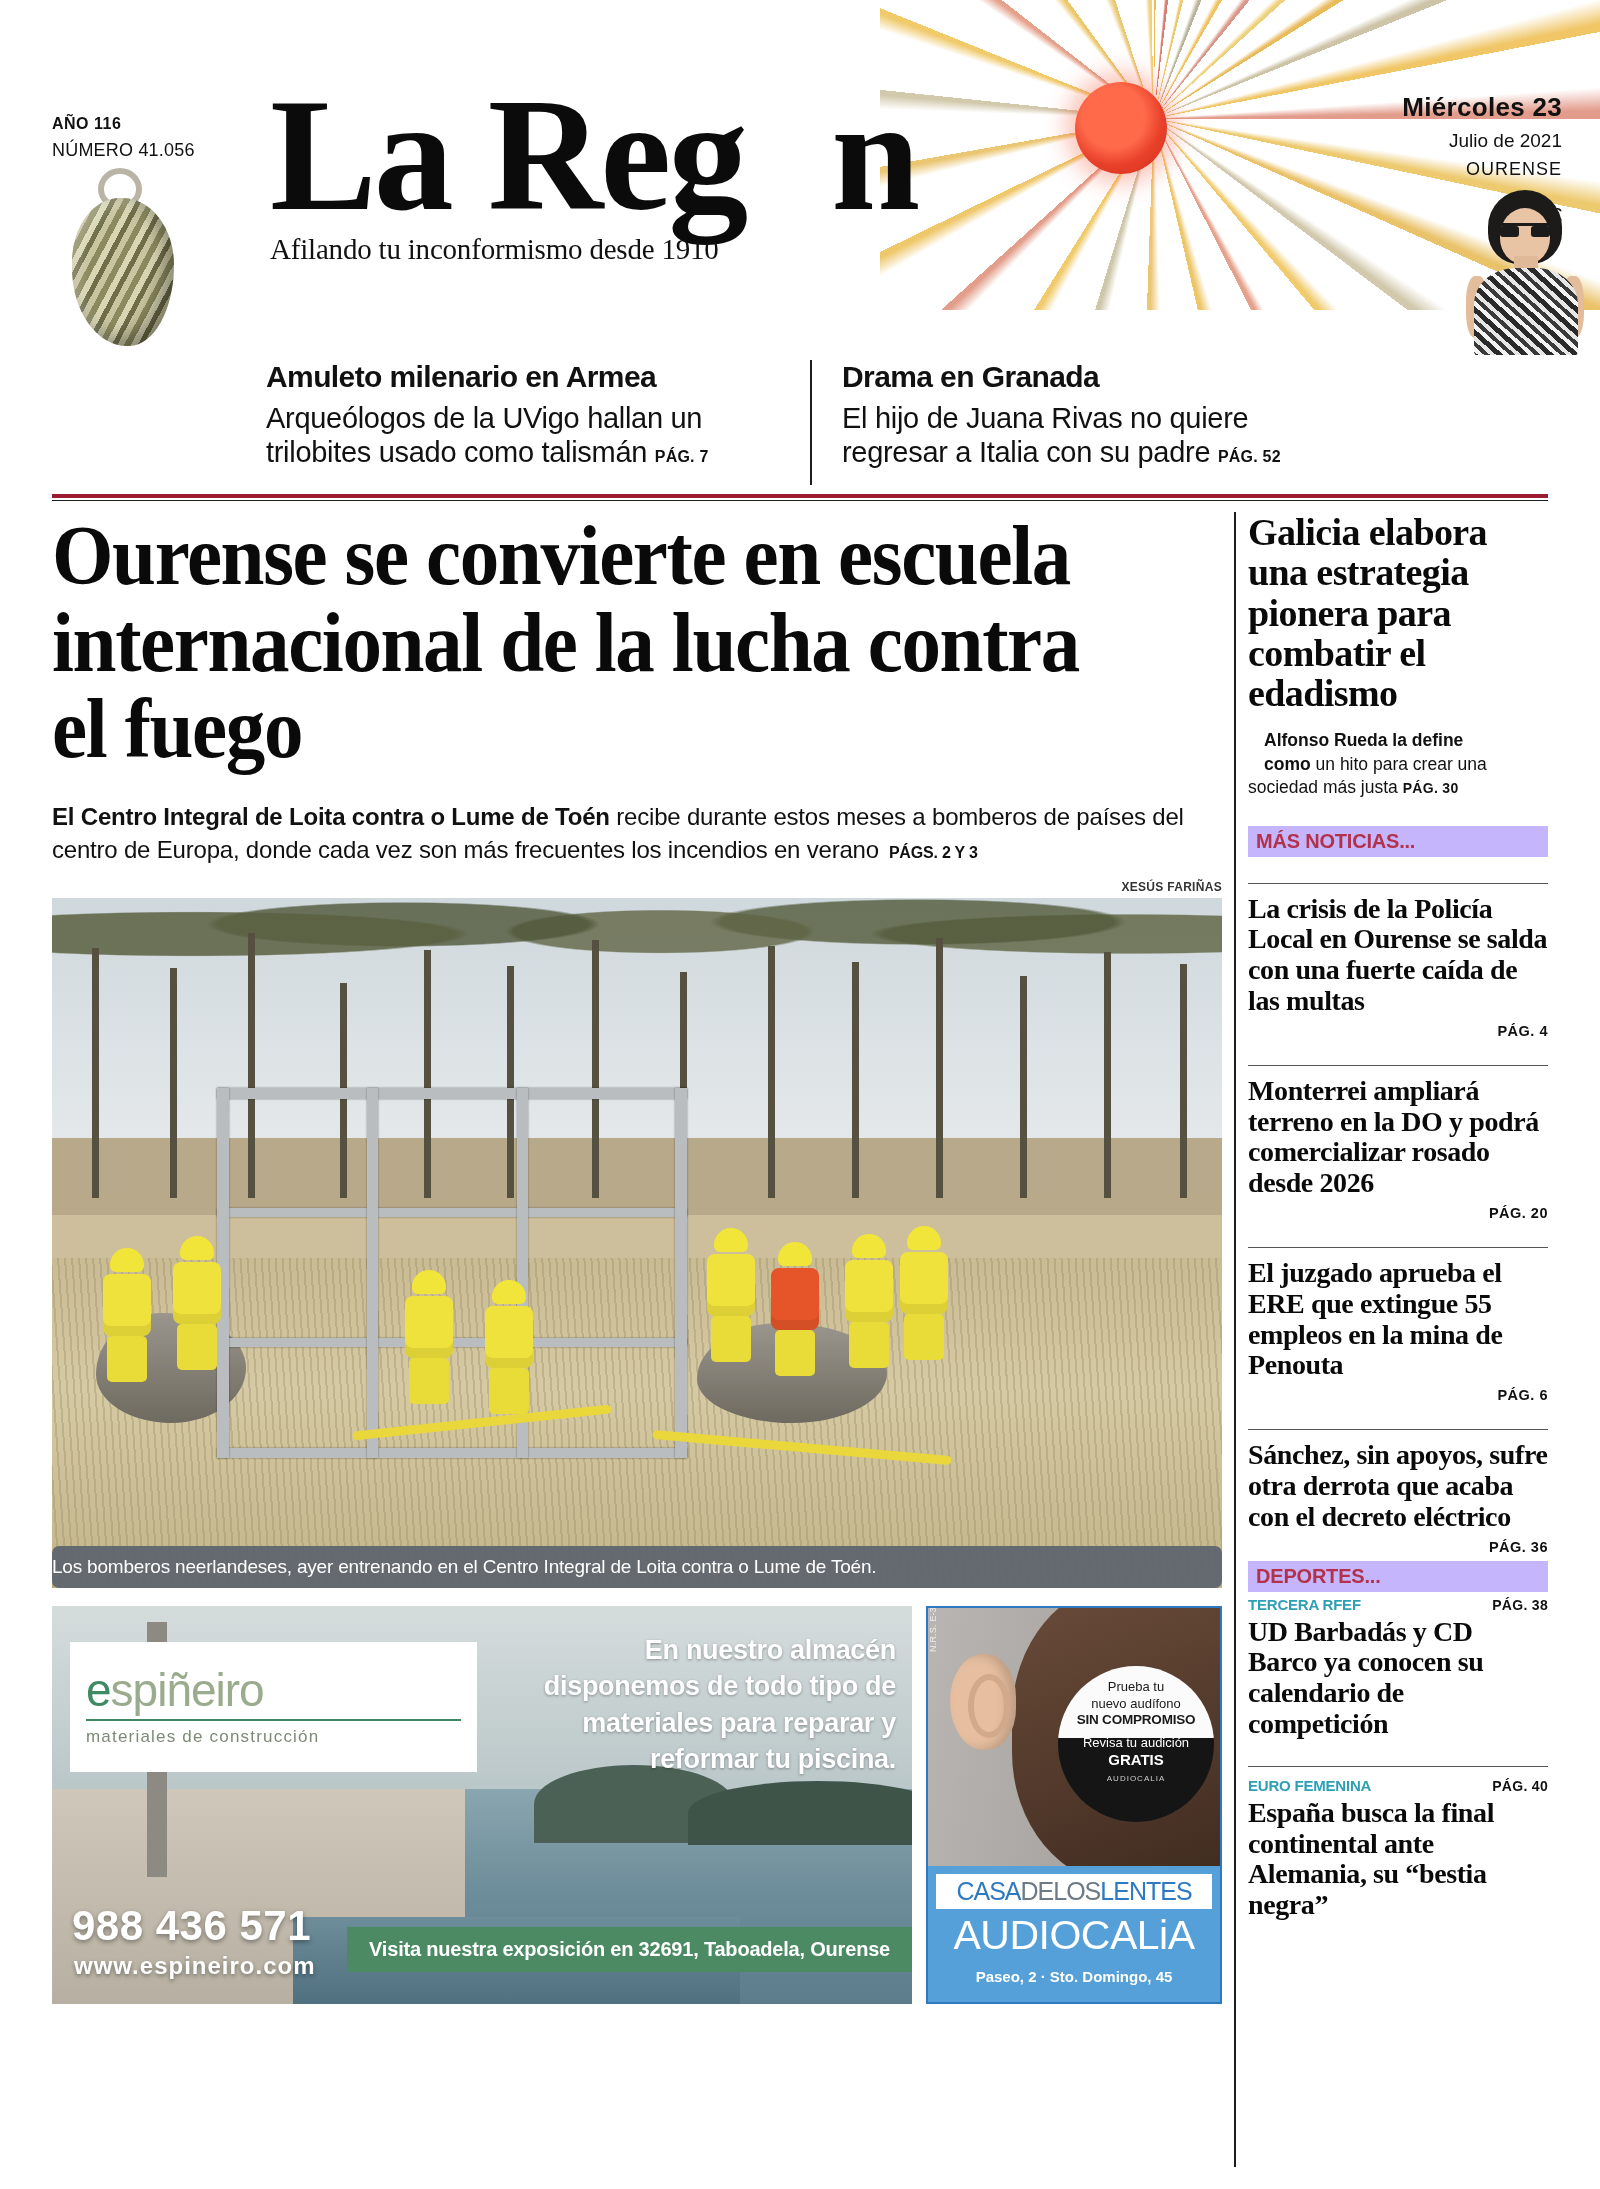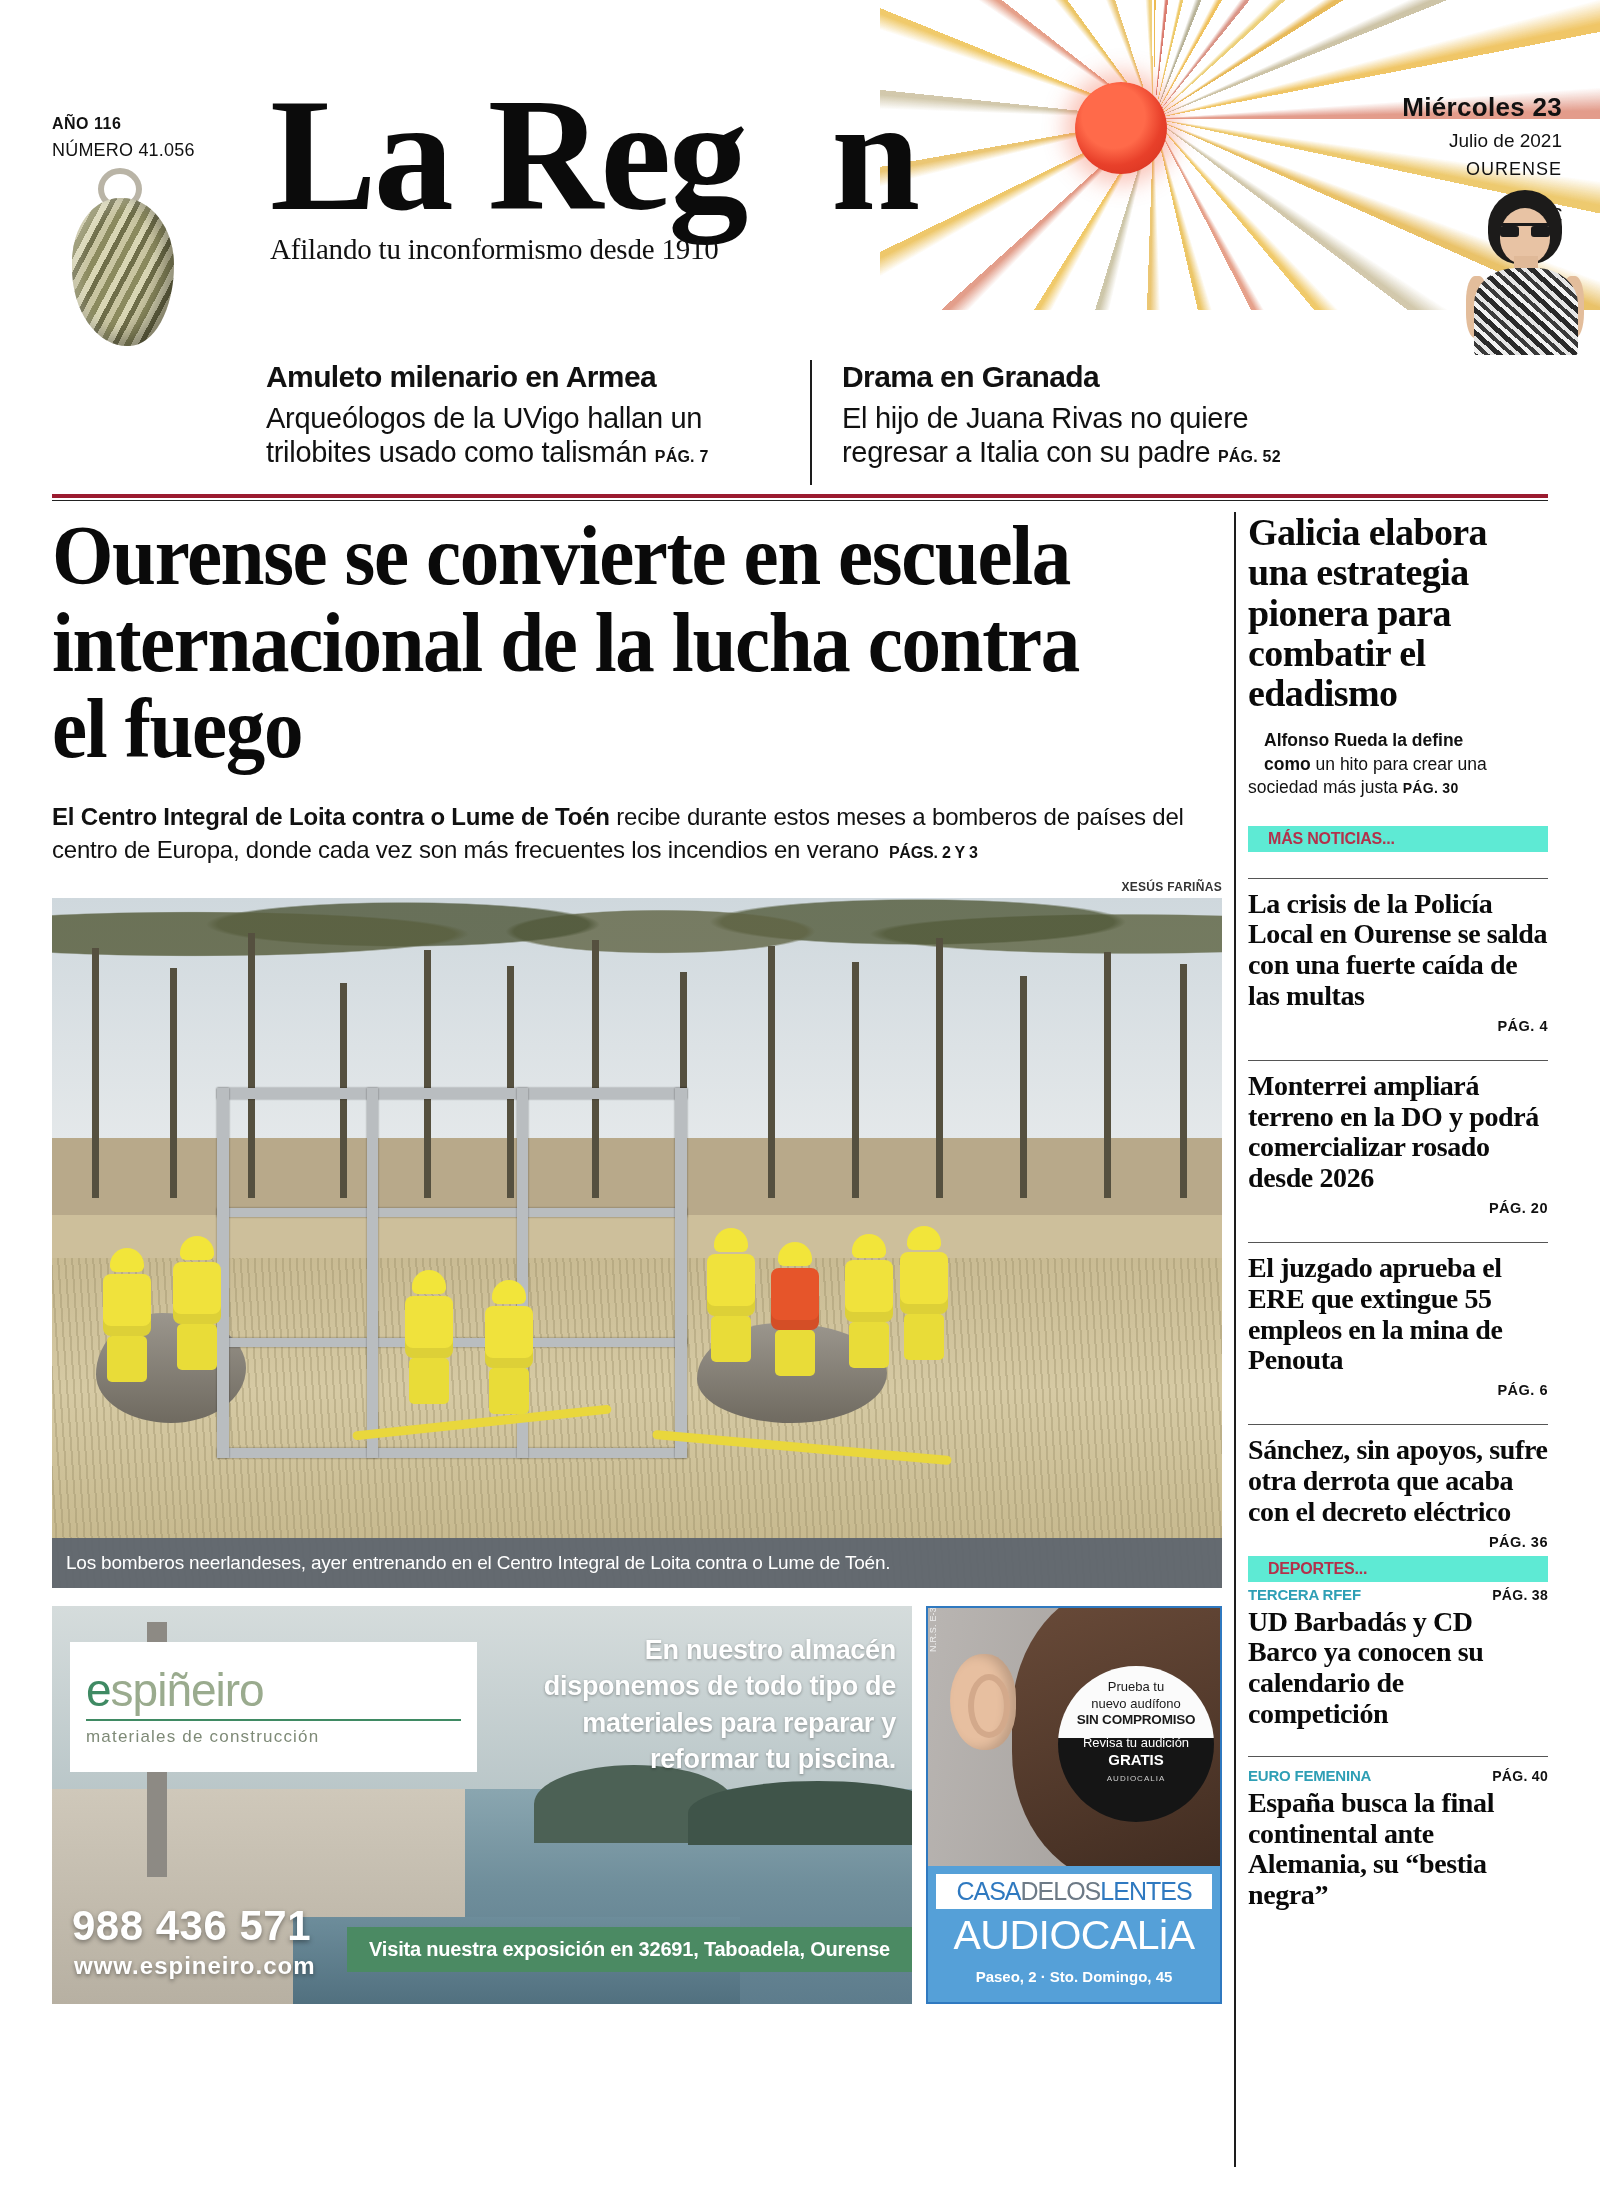--- a/index.html
+++ b/index.html
@@ -208,24 +208,24 @@
     background:linear-gradient(#9b968d,#6f6a60); }
   .ff { position:absolute; width:54px; }
   .ff .helmet { width:34px; height:24px; border-radius:18px 18px 6px 6px; background:#f2e53a; margin:0 auto; }
   .ff .jacket { width:48px; height:62px; background:#f0e23c; border-radius:8px; margin:2px auto 0;
     box-shadow:inset 0 -10px 0 rgba(0,0,0,.08); }
   .ff .pants { width:40px; height:46px; background:#e9dc38; border-radius:5px; margin:0 auto; }
   .ff.red .jacket { background:#e6552a; }
   .hose { position:absolute; height:9px; border-radius:5px; background:#e9d73c; }
 
   .caption {
-    position:absolute; left:0; bottom:0; width:100%; height:50px;
+    position:absolute; left:0; bottom:0; width:100%; height:42px;
     background:rgba(92,100,110,.93); color:#fff;
-    font-size:19px; display:flex; align-items:center; padding-left:14px;
-    letter-spacing:-.2px; font-weight:400;
+    font-size:19px; display:flex; align-items:center; 
+    letter-spacing:-.2px; font-weight:400;border-radius:7px;
   }
 
   
   .ads { position:relative; margin-top:18px; width:1170px; height:398px; display:flex; gap:14px; }
   .ad-espineiro {
     position:relative; width:860px; height:398px; overflow:hidden;
     background:linear-gradient(#cdd6d8 0 38%, #9fb4bb 38% 58%, #8fa8b2 58% 72%, #b6b2a6 72% 100%);
   }
   .ad-espineiro .seasky { position:absolute; inset:0 0 52% 0; background:linear-gradient(#d5dcdc,#b9c6c8); }
   .ad-espineiro .sea { position:absolute; left:0; top:46%; right:0; bottom:0;
@@ -304,22 +304,22 @@
   
   .side-lead {
     font-family:"Liberation Serif", serif; font-weight:700;
     font-size:38px; line-height:1.06; letter-spacing:-.6px; color:#0a0a0a;
   }
   .side-deck { margin-top:16px; font-size:17.5px; line-height:1.34; font-weight:300; }
   .side-deck b { font-weight:700;margin-left:16px; }
   .side-pg { font-weight:700; font-size:14px; letter-spacing:.3px; }
   .pg-right { text-align:right; font-weight:700; font-size:14.5px; letter-spacing:.5px; margin-top:6px; }
   .sec-band {
-    margin-top:26px; background:#5eead4; color:#b3314b;
-    font-weight:700; font-size:16px; letter-spacing:-.2px; padding:4px 20px;
+    margin-top:26px; background:#c4b5fd; color:#b3314b;
+    font-weight:700; font-size:20px; letter-spacing:-.2px; padding:4px 8px;
   }
   .side-item { border-top:1px solid #555; padding-top:10px; margin-top:26px; }
   .side-item:first-of-type { border-top:none; }
   .side-item h4 {
     font-family:"Liberation Serif", serif; font-weight:700;
     font-size:28px; line-height:1.1; letter-spacing:-.4px; color:#0a0a0a;
   }
   .kicker { color:#2e9fb5; font-weight:700; font-size:15px; letter-spacing:-.2px; }
   .kicker-row { display:flex; justify-content:space-between; align-items:baseline; margin-bottom:4px; }
   .deport-first { border-top:none; padding-top:0; margin-top:4px; }

